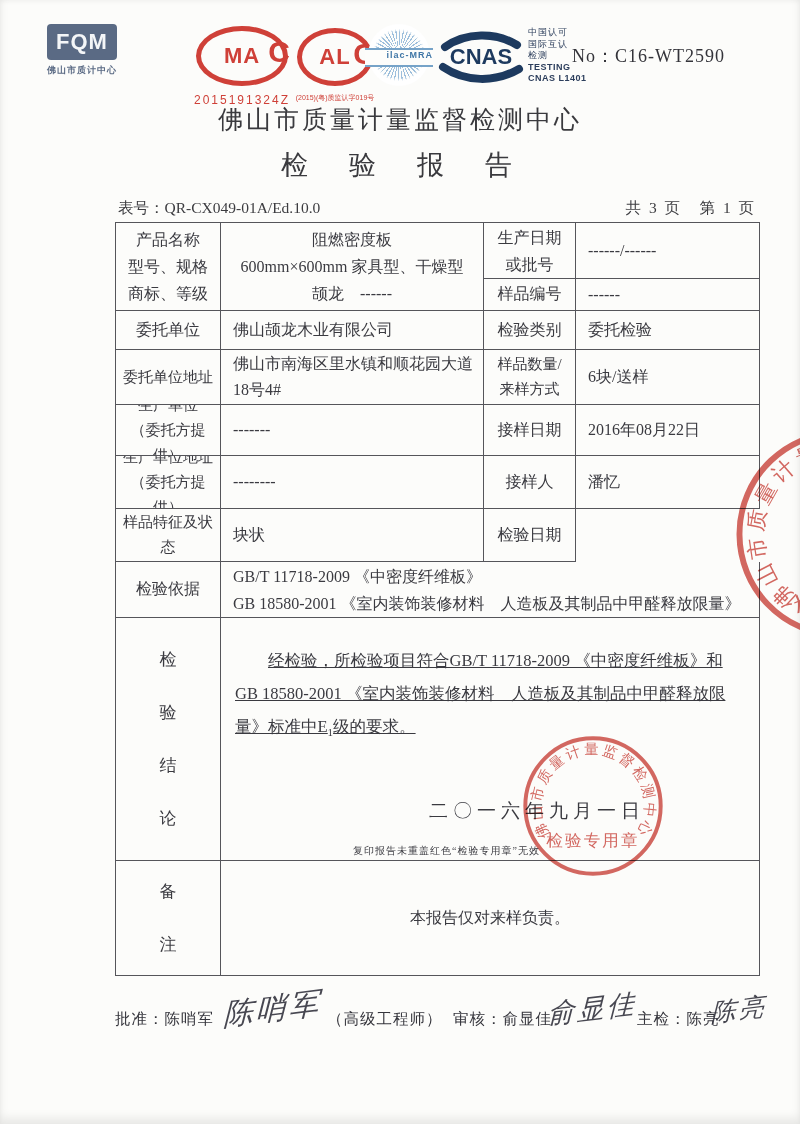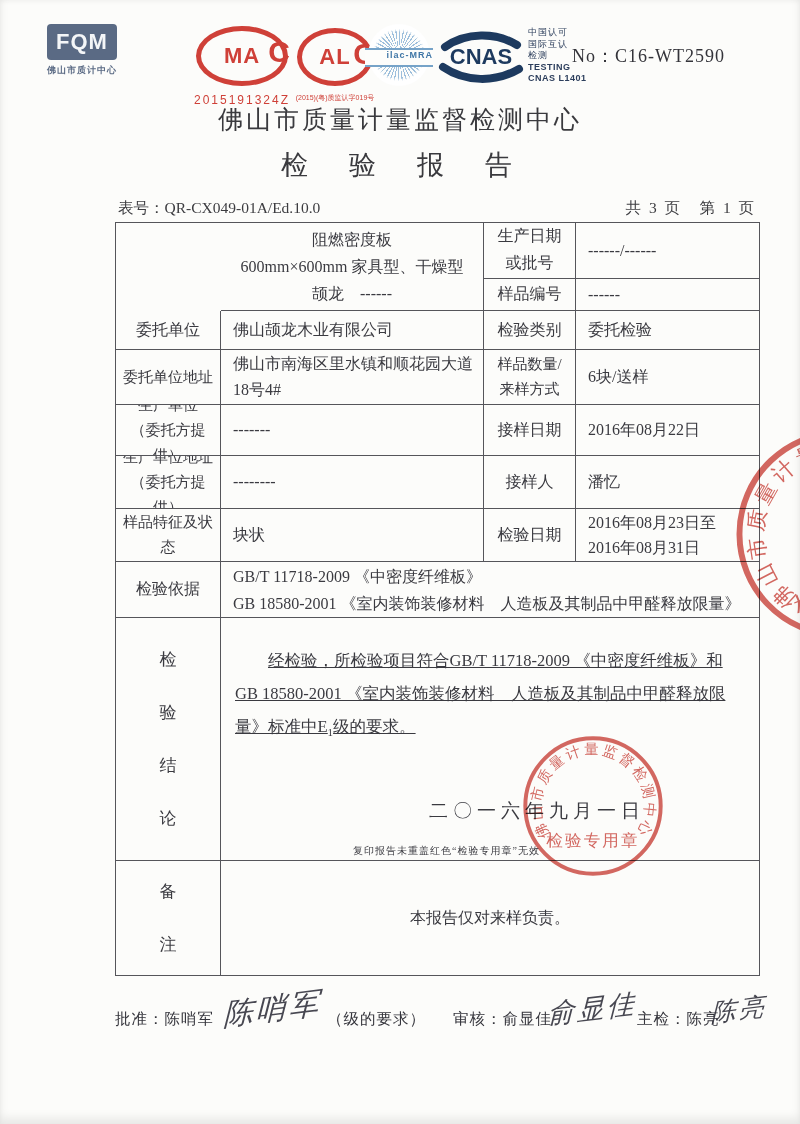--- a/index.html
+++ b/index.html
@@ -122,24 +122,27 @@
 
   <div class="abs report-no">No：C16-WT2590</div>
 
   <div class="abs org-title">佛山市质量计量监督检测中心</div>
   <div class="abs report-title">检　验　报　告</div>
   <div class="abs meta-form">表号：QR-CX049-01A/Ed.10.0</div>
   <div class="abs meta-pages">共 3 页　第 1 页</div>
 
   <div class="abs tbl">
 
+    <div class="c lab ml" style="grid-column:1;grid-row:1/3;">产品名称
+型号、规格
+商标、等级</div>
     <div class="c cen ml" style="grid-column:2;grid-row:1/3;">阻燃密度板
 600mm×600mm 家具型、干燥型
 颉龙　------</div>
-    <div class="c lab ml" style="grid-column:3;grid-row:1;font-family:Liberation Mono, monospace;">生产日期
+    <div class="c lab ml" style="grid-column:3;grid-row:1;">生产日期
 或批号</div>
     <div class="c val" style="grid-column:4;grid-row:1;">------/------</div>
     <div class="c lab" style="grid-column:3;grid-row:2;">样品编号</div>
     <div class="c val" style="grid-column:4;grid-row:2;">------</div>
 
     <div class="c lab" style="grid-column:1;grid-row:3;">委托单位</div>
     <div class="c val" style="grid-column:2;grid-row:3;">佛山颉龙木业有限公司</div>
     <div class="c lab" style="grid-column:3;grid-row:3;">检验类别</div>
     <div class="c val" style="grid-column:4;grid-row:3;">委托检验</div>
 
@@ -157,22 +160,20 @@
 
     <div class="c lab ml sm" style="grid-column:1;grid-row:6;">生产单位地址
 （委托方提供）</div>
     <div class="c val" style="grid-column:2;grid-row:6;">--------</div>
     <div class="c val" style="grid-column:4;grid-row:6;">潘忆</div>
     <div class="c lab" style="grid-column:3;grid-row:6;">接样人</div>
 
     <div class="c lab sm" style="grid-column:1;grid-row:7;">样品特征及状态</div>
     <div class="c lab" style="grid-column:3;grid-row:7;">检验日期</div>
     <div class="c val" style="grid-column:2;grid-row:7;">块状</div>
-    <div class="c val ml" style="grid-column:4;grid-row:7;line-height:25px;">2016年08月23日至
-2016年08月31日</div>
 
     <div class="c lab" style="grid-column:1;grid-row:8;">检验依据</div>
     <div class="c val ml" style="grid-column:2/5;grid-row:8;">GB/T 11718-2009 《中密度纤维板》
 GB 18580-2001 《室内装饰装修材料　人造板及其制品中甲醛释放限量》</div>
 
     <div class="c lab vert" style="grid-column:1;grid-row:9;">检
 验
 结
 论</div>
     <div class="c concl" style="grid-column:2/5;grid-row:9;">
@@ -204,20 +205,20 @@
       </defs>
     <text font-size="20" fill="currentColor" letter-spacing="4" font-family="Liberation Serif, serif">
       <textPath href="#arc-e" startOffset="50%" text-anchor="middle">佛山市质量计量监督检测中心</textPath>
     </text>
     <text x="100" y="156" text-anchor="middle" font-size="23" letter-spacing="3" fill="currentColor" font-family="Liberation Serif, serif">检验专用章</text>
   </svg>
 
   <div class="abs footer">
     <span class="f-item" style="left:0;">批准：陈哨军</span>
     <span class="sig" style="left:108px;top:-4px;font-size:30px;">陈哨军</span>
-    <span class="f-item" style="left:212px;">（级的要求）</span>
+    <span class="f-item" style="left:212px;">（高级工程师）</span>
     <span class="f-item" style="left:338px;">审核：俞显佳</span>
     <span class="sig" style="left:432px;top:-2px;font-size:27px;">俞显佳</span>
     <span class="f-item" style="left:522px;">主检：陈亮</span>
     <span class="sig" style="left:596px;top:0px;font-size:25px;">陈亮</span>
   </div>
 
 </div>
 
 </body></html>

